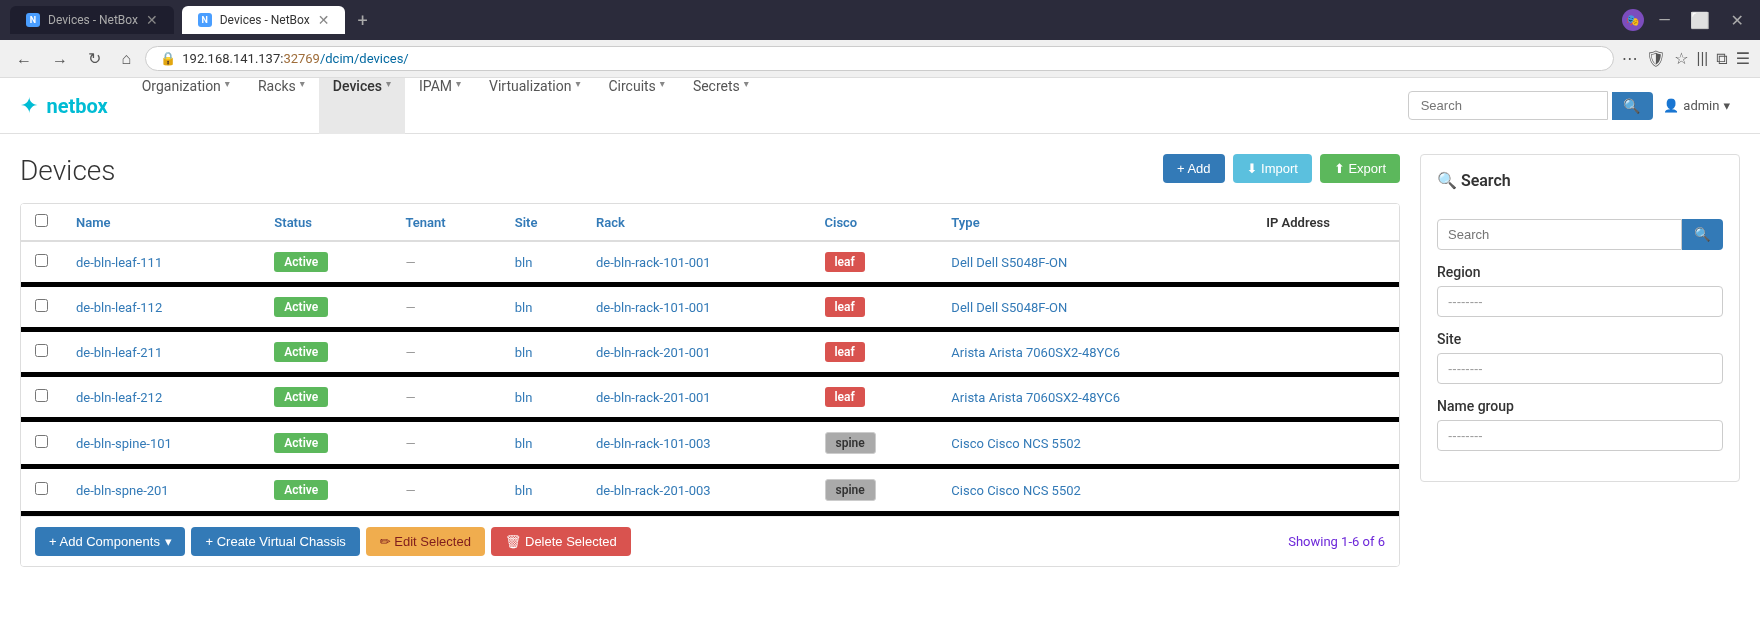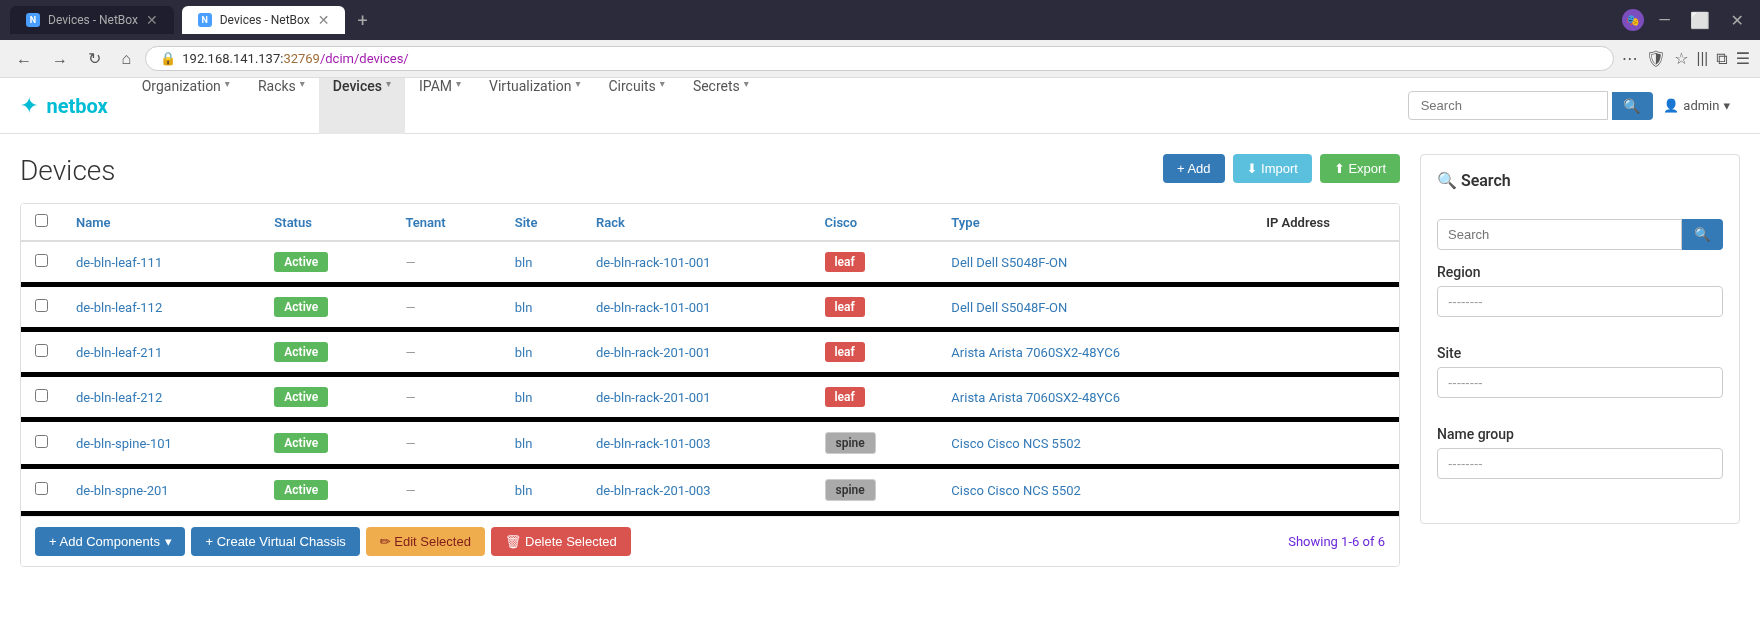--- a/index.html
+++ b/index.html
@@ -66,21 +66,21 @@
     .showing-text { color: #6d28d9; font-size: 13px; }
     .footer-actions { display: flex; gap: 6px; }
 
     
     .sidebar { width: 320px; flex-shrink: 0; }
     .filter-panel { background: #fff; border: 1px solid #ddd; border-radius: 4px; padding: 16px; }
     .filter-title { font-size: 16px; font-weight: 600; color: #333; margin-bottom: 29px; display: flex; align-items: center; gap: 6px; }
     .search-row { display: flex; gap: 0; margin-bottom: 14px; }
     .search-row input { flex: 1; border: 1px solid #ccc; border-radius: 4px 0 0 4px; padding: 7px 10px; font-size: 13px; outline: none; }
     .search-row button { background: #337ab7; border: none; color: white; padding: 7px 12px; border-radius: 0 4px 4px 0; cursor: pointer; }
-    .filter-group { margin-bottom: 28px; }
+    .filter-group { margin-bottom: 14px; }
     .filter-label { font-size: 14px; color: #333; margin-bottom: 6px; font-weight: 500; }
     .filter-select { width: 100%; border: 1px solid #ccc; border-radius: 4px; padding: 7px 10px; font-size: 13px; color: #999; background: #fff; appearance: none; outline: none; }
     .checkbox-cell { width: 30px; }
     input[type="checkbox"] { cursor: pointer; }
   </style>
 </head>
 <body>
 
 <div class="browser-chrome">
   <div class="browser-tab">
@@ -102,21 +102,21 @@
 </div>
 
 <div class="browser-toolbar">
   <button class="nav-btn">←</button>
   <button class="nav-btn">→</button>
   <button class="nav-btn">↻</button>
   <button class="nav-btn">⌂</button>
   <div class="address-bar">
     <span style="color:#888;font-size:13px;">🔒</span>
     <span class="url">
-      <span>192.168.141.137:</span><span style="color:#9f6d3a;">32769</span><span style="color:#a21caf;">/dcim/devices/</span>
+      <span>192.168.141.137:</span><span style="color:#9f6d3a;">32769</span><span style="color:#0369a1;">/dcim/devices/</span>
     </span>
   </div>
   <div class="browser-icons">
     <span style="cursor:pointer;">⋯</span>
     <span>🛡</span>
     <span style="cursor:pointer;">☆</span>
     <span>|||</span>
     <span style="cursor:pointer;">⧉</span>
     <span style="cursor:pointer;">☰</span>
   </div>

